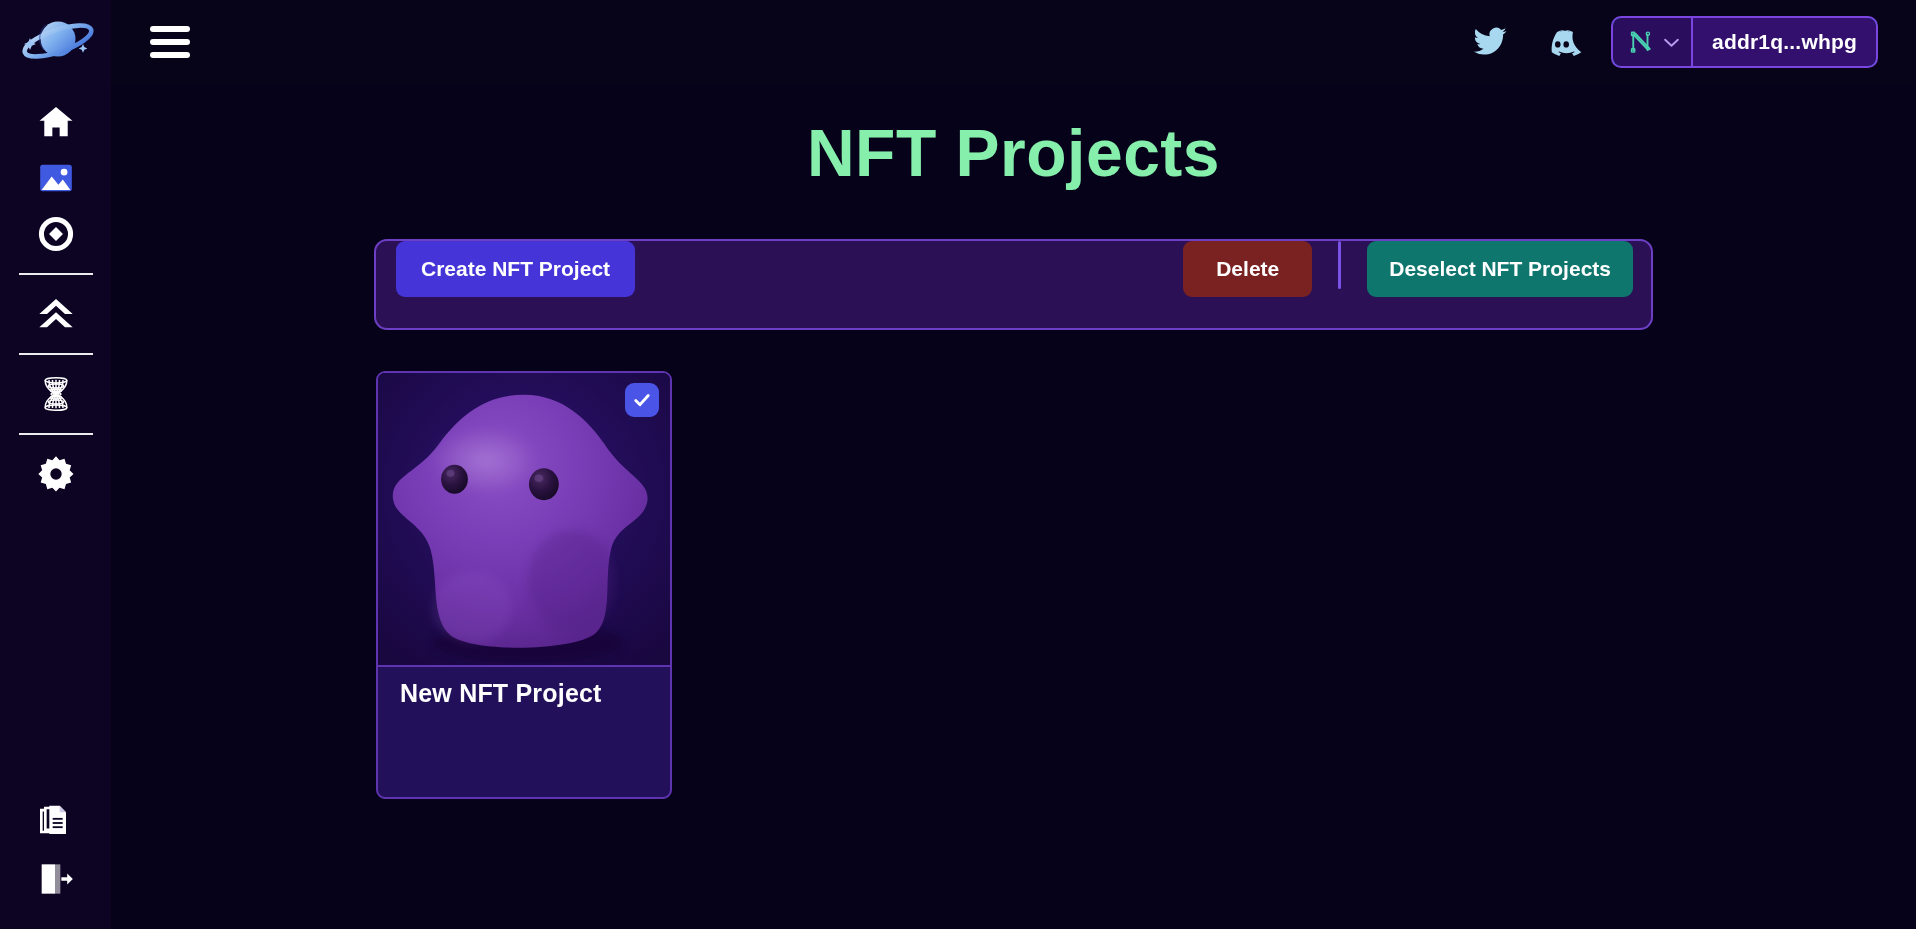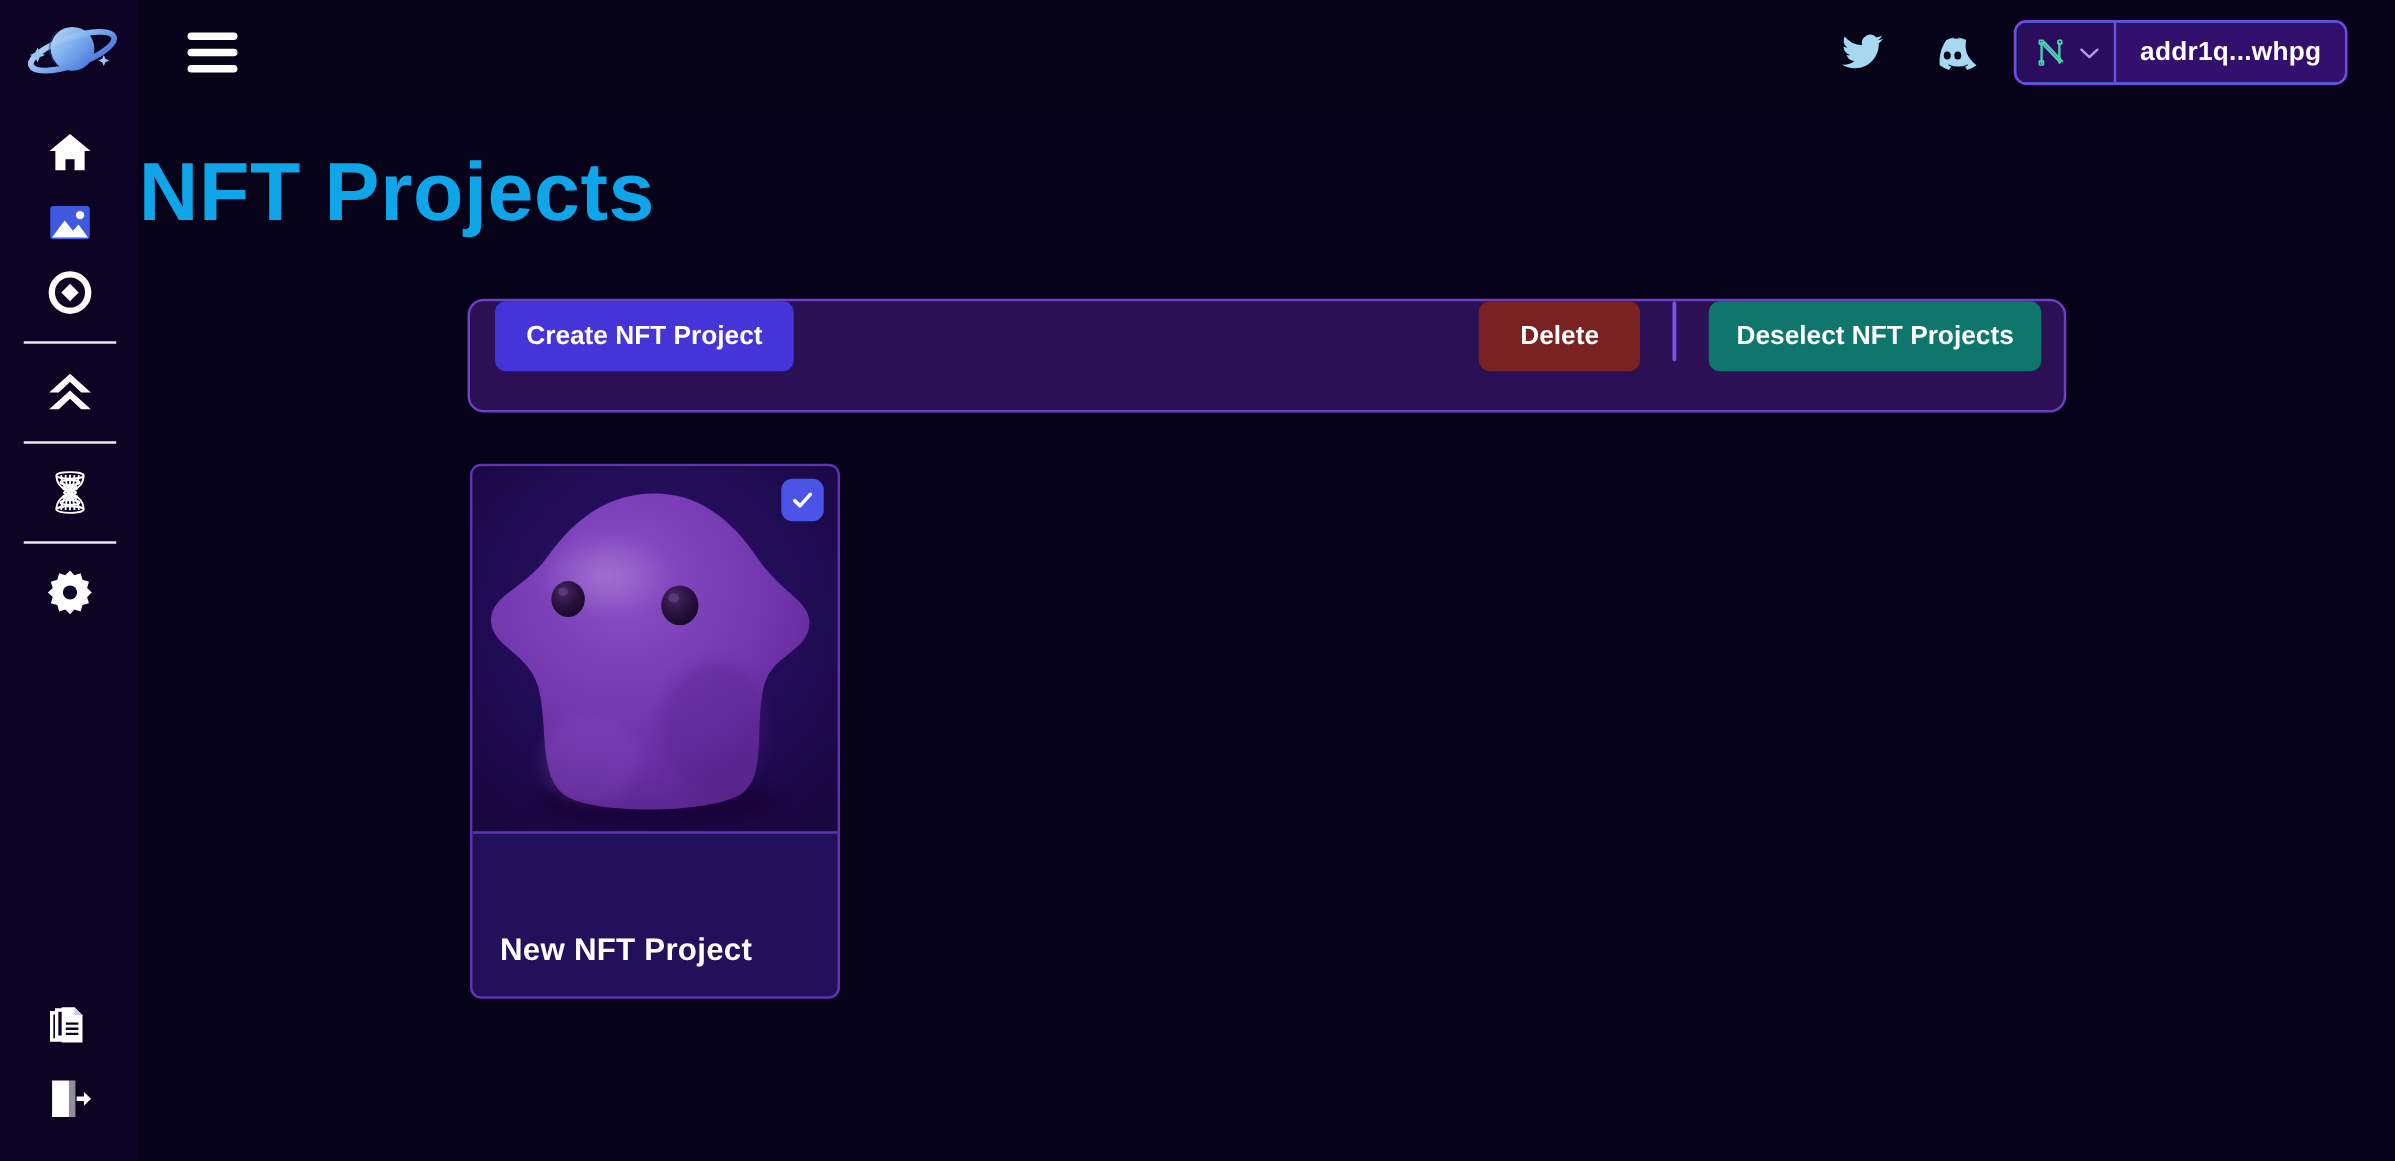--- a/index.html
+++ b/index.html
@@ -157,21 +157,22 @@
     letter-spacing: .2px;
     background: #330f6e;
   }
 
   
   .content {
     padding-top: 8px;
   }
 
   .page-title {
-    color: #0ea5e9;
+    text-align: center;
+    color: #86efac;
     font-size: 66px;
     font-weight: 800;
     letter-spacing: .5px;
     margin-top: 28px;
     line-height: 1;
   }
 
   .toolbar {
     margin: 53px auto 0 auto;
     width: 1279px;
@@ -293,21 +294,21 @@
     align-items: center;
     justify-content: center;
     cursor: pointer;
     z-index: 3;
   }
 
   .card-body {
     flex: 1 1 auto;
     display: flex;
     flex-direction: row;
-    align-items: flex-end;
+    align-items: flex-start;
     padding: 12px 22px 0 22px;
   }
 
   .card-title {
     color: #ffffff;
     font-size: 25px;
     font-weight: 800;
     margin-bottom: 22px;
     letter-spacing: .2px;
   }

